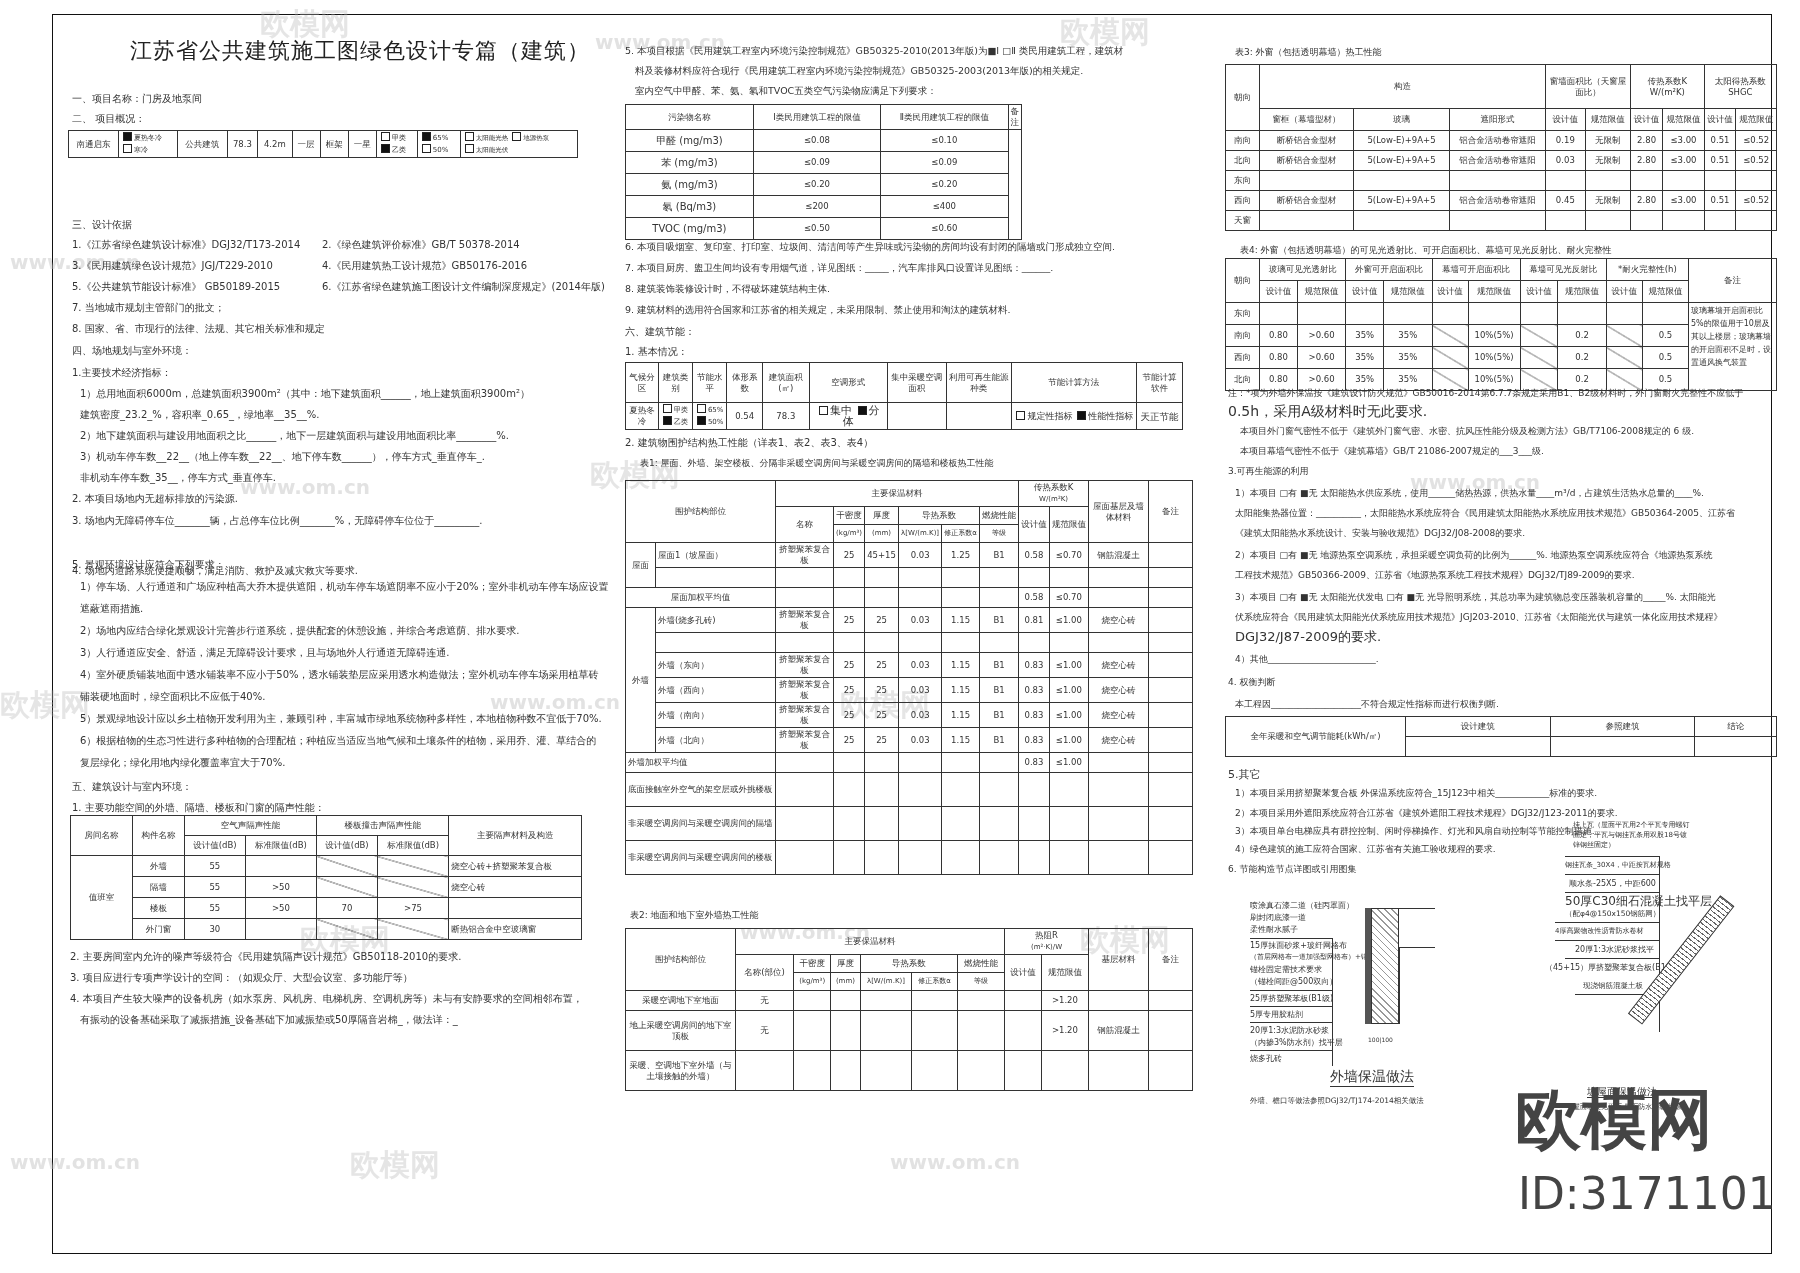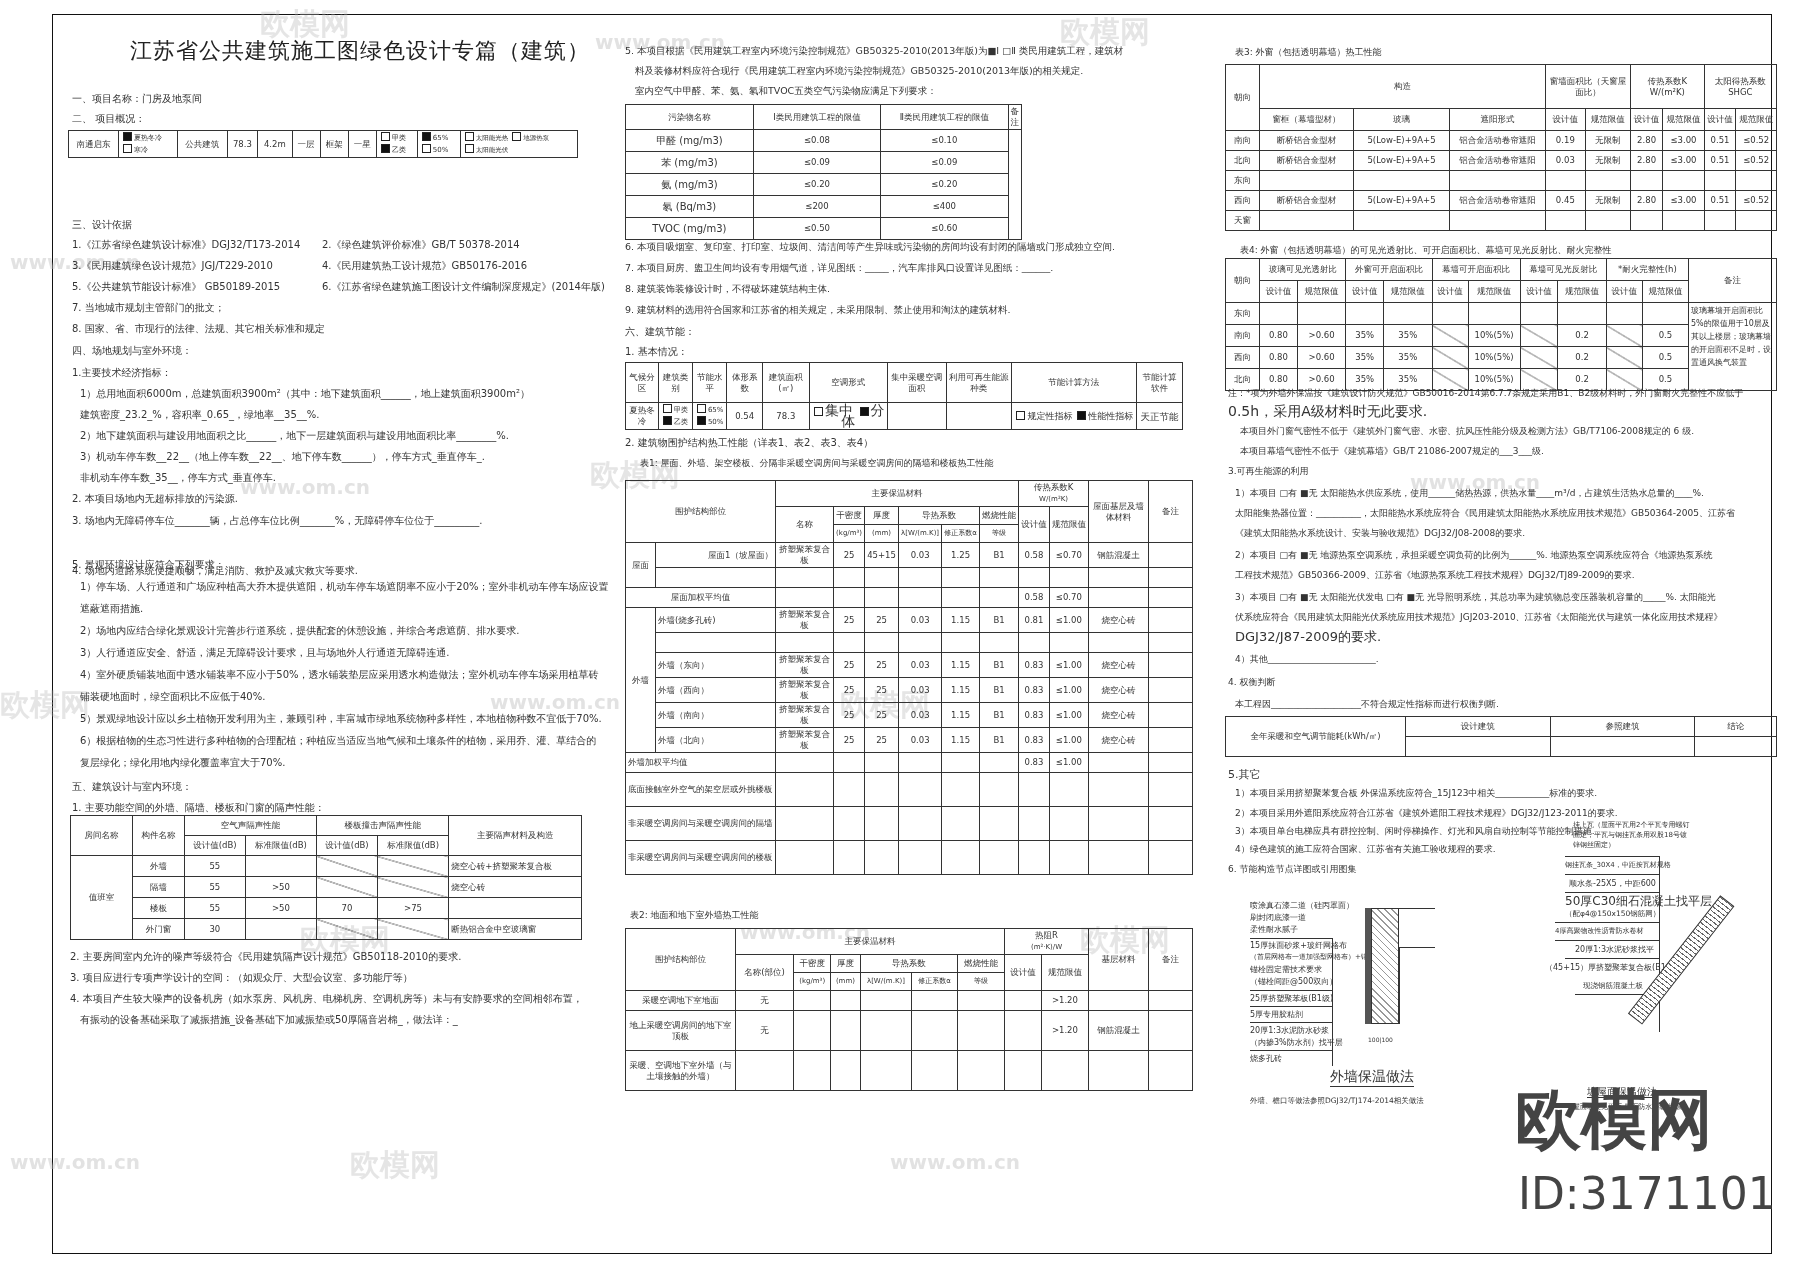--- a/index.html
+++ b/index.html
@@ -152,21 +152,21 @@
   </tr>
 </tbody>
   </table>
 
 <div class="abs line" style="left:70px;top:950px">2. 主要房间室内允许的噪声等级符合《民用建筑隔声设计规范》GB50118-2010的要求.</div>
 <div class="abs line" style="left:70px;top:971px">3. 项目应进行专项声学设计的空间：（如观众厅、大型会议室、多功能厅等）</div>
 <div class="abs line" style="left:70px;top:992px">4. 本项目产生较大噪声的设备机房（如水泵房、风机房、电梯机房、空调机房等）未与有安静要求的空间相邻布置，</div>
 <div class="abs line" style="left:80px;top:1013px">有振动的设备基础采取了减振措施_设备基础下加减振垫或50厚隔音岩棉_，做法详：_</div>
 
 <div class="abs line" style="left:625px;top:44px;font-size:9.5px">5. 本项目根据《民用建筑工程室内环境污染控制规范》GB50325-2010(2013年版)为■Ⅰ □Ⅱ 类民用建筑工程，建筑材</div>
-<div class="abs line" style="left:635px;top:64px;font-size:9.5px">料及装修材料应符合现行《民用建筑工程室内环境污染控制规范》GB50325-2010(2013年版)的相关规定.</div>
+<div class="abs line" style="left:635px;top:64px;font-size:9.5px">料及装修材料应符合现行《民用建筑工程室内环境污染控制规范》GB50325-2003(2013年版)的相关规定.</div>
 <div class="abs line" style="left:635px;top:84px;font-size:9.5px">室内空气中甲醛、苯、氨、氡和TVOC五类空气污染物应满足下列要求：</div>
 
 <table style="left:625px;top:104px;width:397px">
   <tbody>
       <tr style="height:22px">
     <td style="width:130px">污染物名称</td>
     <td style="width:130px">Ⅰ类民用建筑工程的限值</td>
     <td style="width:130px">Ⅱ类民用建筑工程的限值</td>
     <td>备注</td>
   </tr>
@@ -219,21 +219,21 @@
     <td>利用可再生能源种类</td>
     <td style="width:125px">节能计算方法</td>
     <td>节能计算软件</td>
   </tr>
   <tr style="height:24px">
     <td>夏热冬冷</td>
     <td style="text-align:left;font-size:7px"><span class="box"></span><span>甲类</span><br><span class="box f"></span><span>乙类</span></td>
     <td style="text-align:left;font-size:7px"><span class="box"></span><span>65%</span><br><span class="box f"></span><span>50%</span></td>
     <td>0.54</td>
     <td>78.3</td>
-    <td style="font-size:14px"><span class="box"></span><span>集中</span> <span class="box f"></span><span>分体</span></td>
+    <td style="font-size:11px"><span class="box"></span><span>集中</span> <span class="box f"></span><span>分体</span></td>
     <td></td>
     <td></td>
     <td style="font-size:9px"><span class="box"></span><span>规定性指标</span> <span class="box f"></span><span>性能性指标</span></td>
     <td style="font-size:9.5px">天正节能</td>
   </tr>
 </tbody>
   </table>
 
 <div class="abs line" style="left:625px;top:436px">2. 建筑物围护结构热工性能（详表1、表2、表3、表4）</div>
 <div class="abs line" style="left:640px;top:456px;font-size:9px">表1: 屋面、外墙、架空楼板、分隔非采暖空调房间与采暖空调房间的隔墙和楼板热工性能</div>
@@ -259,21 +259,21 @@
   <tr style="height:18px;font-size:7px">
     <td>(kg/m³)</td>
     <td>(mm)</td>
     <td>λ[W/(m.K)]</td>
     <td>修正系数α</td>
     <td>等级</td>
   </tr>
 
   <tr style="height:20px">
     <td rowspan="2" style="width:30px">屋面</td>
-    <td style="text-align:right">屋面1（坡屋面）</td>
+    <td style="text-align:left">屋面1（坡屋面）</td>
     <td>挤塑聚苯复合板</td>
     <td>25</td>
     <td>45+15</td>
     <td>0.03</td>
     <td>1.25</td>
     <td>B1</td>
     <td>0.58</td>
     <td>≤0.70</td>
     <td>钢筋混凝土</td>
     <td></td>

